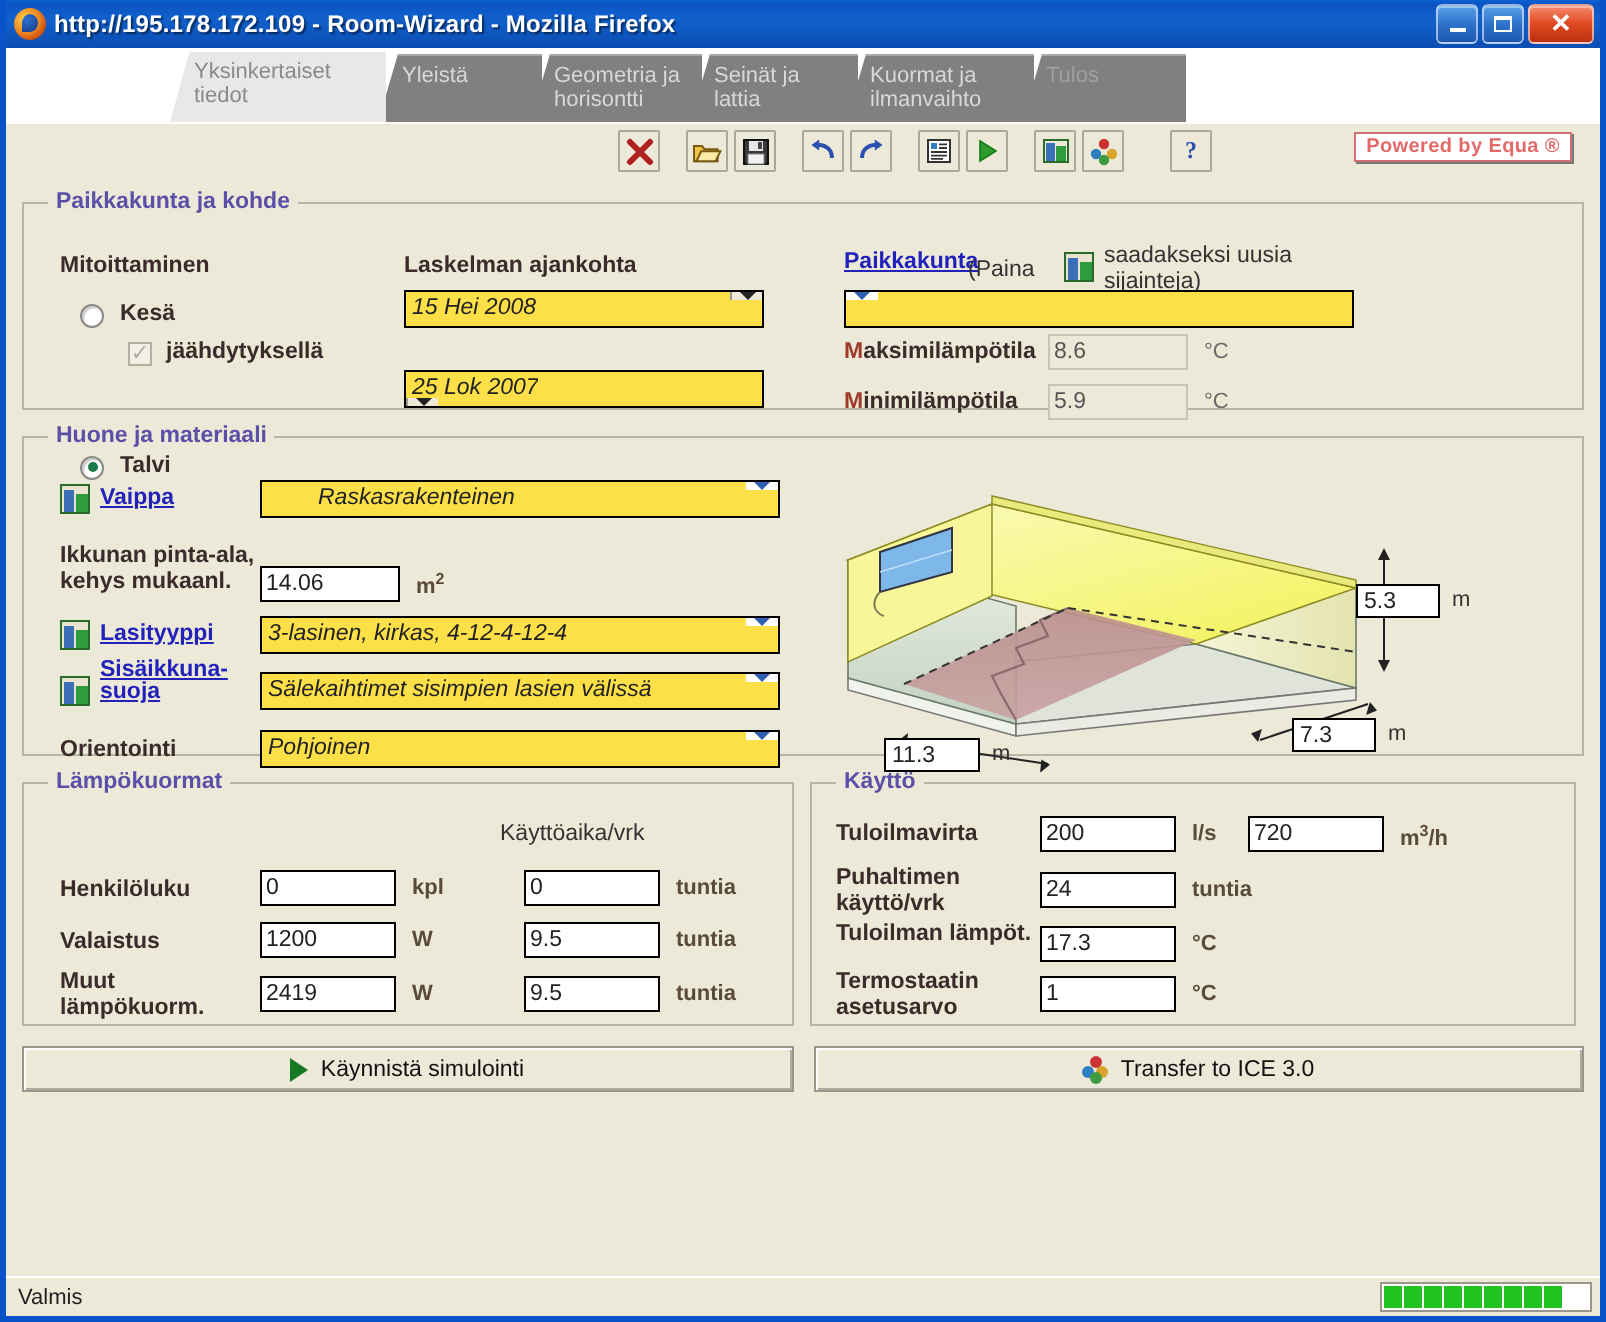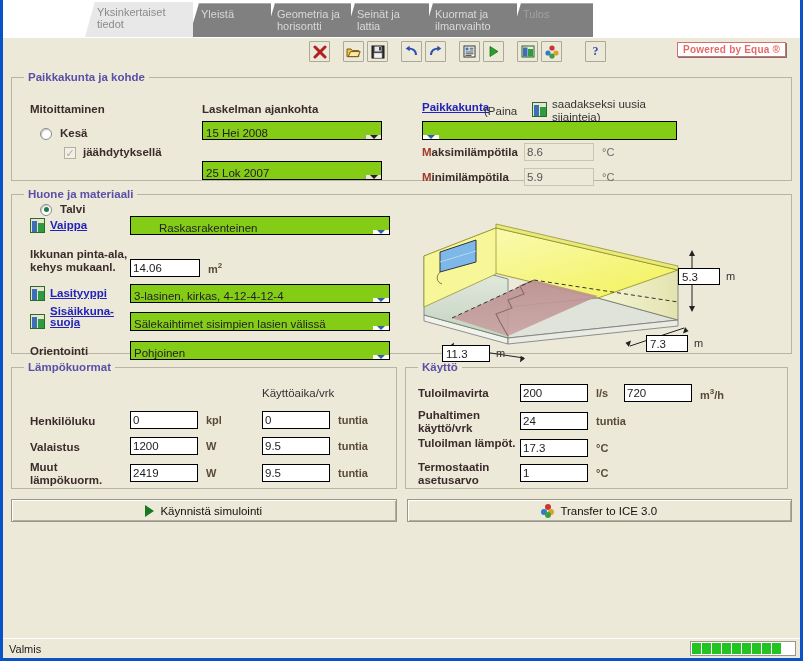--- a/index.html
+++ b/index.html
@@ -140,23 +140,23 @@
   .unit-grey { font-size: 11px; color: #6a6a6a; }
 
   input.txt {
     border: 1px solid #000; background: #fff;
     font-family: "Liberation Sans", sans-serif; font-size: 11.5px;
     height: 18px; padding: 0 2px; color: #222;
   }
   input.txt.ro { border: 1px solid #c9c5b6; background: #ece9d8; color: #555; }
 
   .combo {
-    display: inline-flex; align-items: flex-end;
-    border: 1px solid #000; background: #84cc16; height: 19px;
-    font-size: 11.5px; color: #222;
+    display: inline-flex; align-items: flex-start;
+    border: 1px solid #000; background: #fde047; height: 19px;
+    font-size: 11.5px; color: #222; font-style: italic;
   }
   .combo .val { flex: 1; padding: 2px 0 0 3px; overflow: hidden; white-space: nowrap; }
   .combo .arw {
     width: 16px; flex: none;
     background: #ece9d8; border-left: 1px solid #999;
     display: flex; align-items: center; justify-content: center;
   }
   .caret { width: 0; height: 0; border-left: 4px solid transparent; border-right: 4px solid transparent; border-top: 4px solid #222; }
   .caret.blue { border-top-color: #2f5fb0; border-left-width:4px; border-right-width:4px; }
 
@@ -235,20 +235,35 @@
     font-size: 11.5px; color:#222; height: 17px; padding: 0 3px;
     display:flex; align-items:center;
   }
   .dimunit { position:absolute; font-size: 11px; color:#333; }
 </style>
 </head>
 <body>
 
 <div id="window">
 
+  <div id="titlebar">
+    <div id="ff-icon"></div>
+    <div id="title-text">http://195.178.172.109 - Room-Wizard - Mozilla Firefox</div>
+    <div id="win-buttons">
+      <div class="winbtn">
+          <div class="glyph-min"></div>
+        </div>
+      <div class="winbtn">
+          <div class="glyph-max"></div>
+        </div>
+      <div class="winbtn close">
+          <div class="glyph-close">✕</div>
+        </div>
+    </div>
+  </div>
 
   <div id="client">
 
     <div id="tabstrip">
       <div class="tab active" style="left:82px;width:108px;">
         <span class="tab-label">Yksinkertaiset tiedot</span>
       </div>
       <div class="tab" style="left:186px;width:82px;">
         <span class="tab-label">Yleistä</span>
       </div>
@@ -359,21 +374,21 @@
           <span class="radio on"></span>
           <span class="lbl">Talvi</span>
         </div>
 
         <div class="combo" style="position:absolute;left:190px;top:38px;width:180px;">
           <span class="val">15 Hei 2008</span>
           <span class="arw">
               <span class="caret"></span>
             </span>
         </div>
-        <div class="combo" style="position:absolute;left:190px;top:78px;width:180px;">
+        <div class="combo" style="position:absolute;left:190px;top:78px;width:180px;flex-direction:column;">
           <span class="val">25 Lok 2007</span>
           <span class="arw">
               <span class="caret"></span>
             </span>
         </div>
 
         <a class="lnk" href="#" style="position:absolute;left:410px;top:18px;">Paikkakunta</a>
         <span class="lbl-plain" style="position:absolute;left:472px;top:22px;color:#333;">(Paina</span>
         <span class="bldicon" style="position:absolute;left:520px;top:19px;"></span>
         <span class="lbl-plain" style="position:absolute;left:540px;top:15px;width:110px;color:#333;">saadakseksi uusia sijainteja)</span>
@@ -509,21 +524,21 @@
           <div class="dimbox" style="left:26px;top:135px;width:48px;">11.3</div>
           <span class="dimunit" style="left:80px;top:137px;">m</span>
         </div>
       </fieldset>
 
       <div style="display:flex;gap:8px;">
 
         <fieldset class="grp" style="width:386px;height:128px;">
           <legend>Lämpökuormat</legend>
 
-          <div class="lbl-plain" style="position:absolute;left:250px;top:14px;font-weight:normal;color:#333;text-align:right;">Käyttöaika/vrk</div>
+          <div class="lbl-plain" style="position:absolute;left:238px;top:14px;font-weight:normal;color:#333;text-align:right;">Käyttöaika/vrk</div>
 
           <div class="lbl" style="position:absolute;left:18px;top:42px;">Henkilöluku</div>
           <input class="txt" style="position: absolute; left: 118px; top: 38px; width: 68px;" value="0">
           <span class="unit" style="position:absolute;left:194px;top:41px;">kpl</span>
           <input class="txt" style="position: absolute; left: 250px; top: 38px; width: 68px;" value="0">
           <span class="unit" style="position:absolute;left:326px;top:41px;">tuntia</span>
 
           <div class="lbl" style="position:absolute;left:18px;top:68px;">Valaistus</div>
           <input class="txt" style="position: absolute; left: 118px; top: 64px; width: 68px;" value="1200">
           <span class="unit" style="position:absolute;left:194px;top:67px;">W</span>

